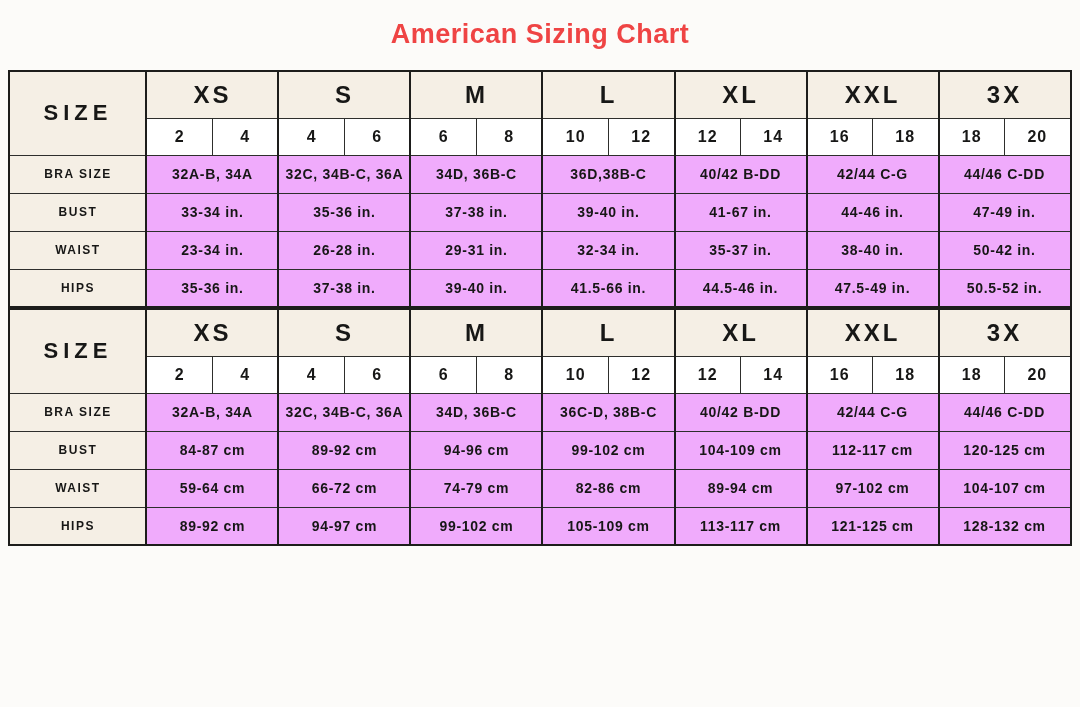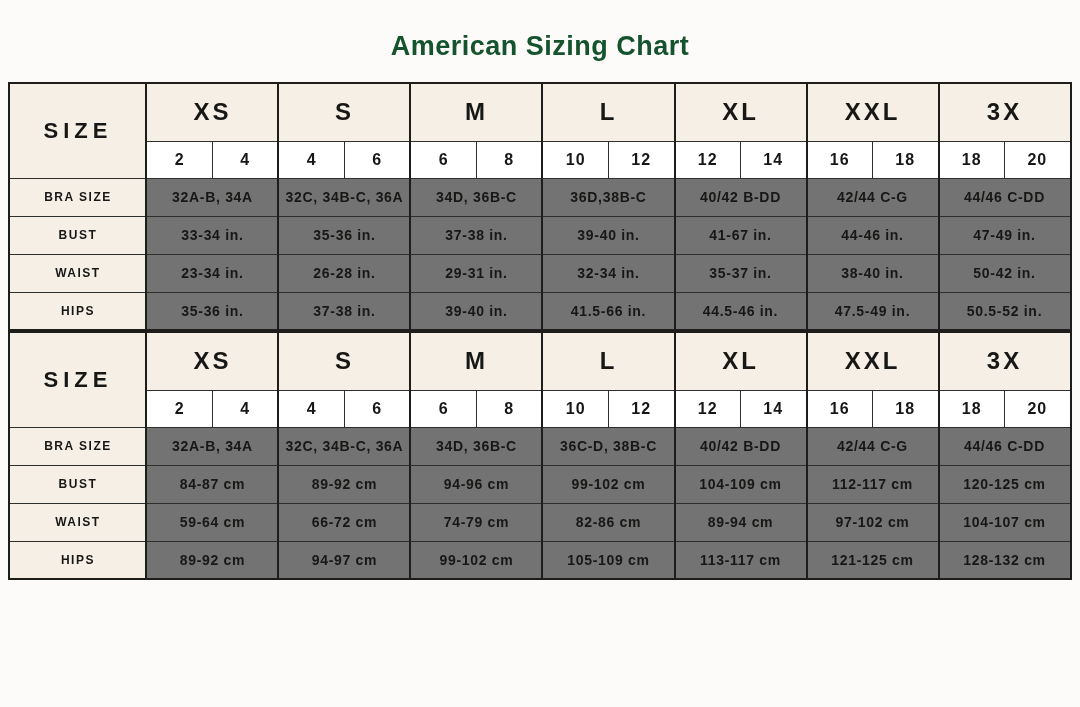--- a/index.html
+++ b/index.html
@@ -4,26 +4,26 @@
 <style>
   * { box-sizing: border-box; }
   html, body {
     margin: 0; padding: 0;
     width: 1080px; height: 707px;
     background: #fcfbf9;
     font-family: "Liberation Sans", "DejaVu Sans", sans-serif;
     color: #171716;
   }
   .chart-title {
-    margin: 16px;
+    margin: 4px;
     text-align: center;
     font-size: 27px;
     font-weight: 700;
     letter-spacing: 0.5px;
-    color: #14532d;
+    color: #ef4444;
   }
   .t1 { padding-top: 15px; margin-bottom: 20px; }
   .t2 { padding-top: 76px; margin-bottom: 20px; }
   table.sizing {
     border-collapse: collapse;
     table-layout: fixed;
     width: 1062px;
     margin: 0 auto;
     background: #ffffff;
     border: 2px solid #1d1d1b;
@@ -51,23 +51,23 @@
     font-size: 16px; font-weight: 700; letter-spacing: 1px;
     border-top-width: 1px; border-left-width: 1px;
     background: #ffffff;
   }
   td.nm.grp { border-left-width: 2px; }
   td.lbl {
     font-size: 12px; font-weight: 700; letter-spacing: 1.5px;
   }
   td.val {
     font-size: 14px; font-weight: 700; letter-spacing: 0.7px;
-    background: #737373;
-  }
-  tr.r-sz   { height: 58px; }
+    background: #f0abfc;
+  }
+  tr.r-sz   { height: 47px; }
   tr.r-nm   { height: 37px; }
   tr.r-body { height: 38px; }
 </style>
 </head>
 <body>
 
 <section>
   <h1 class="chart-title t1">American Sizing Chart</h1>
   <table class="sizing">
     <colgroup>

